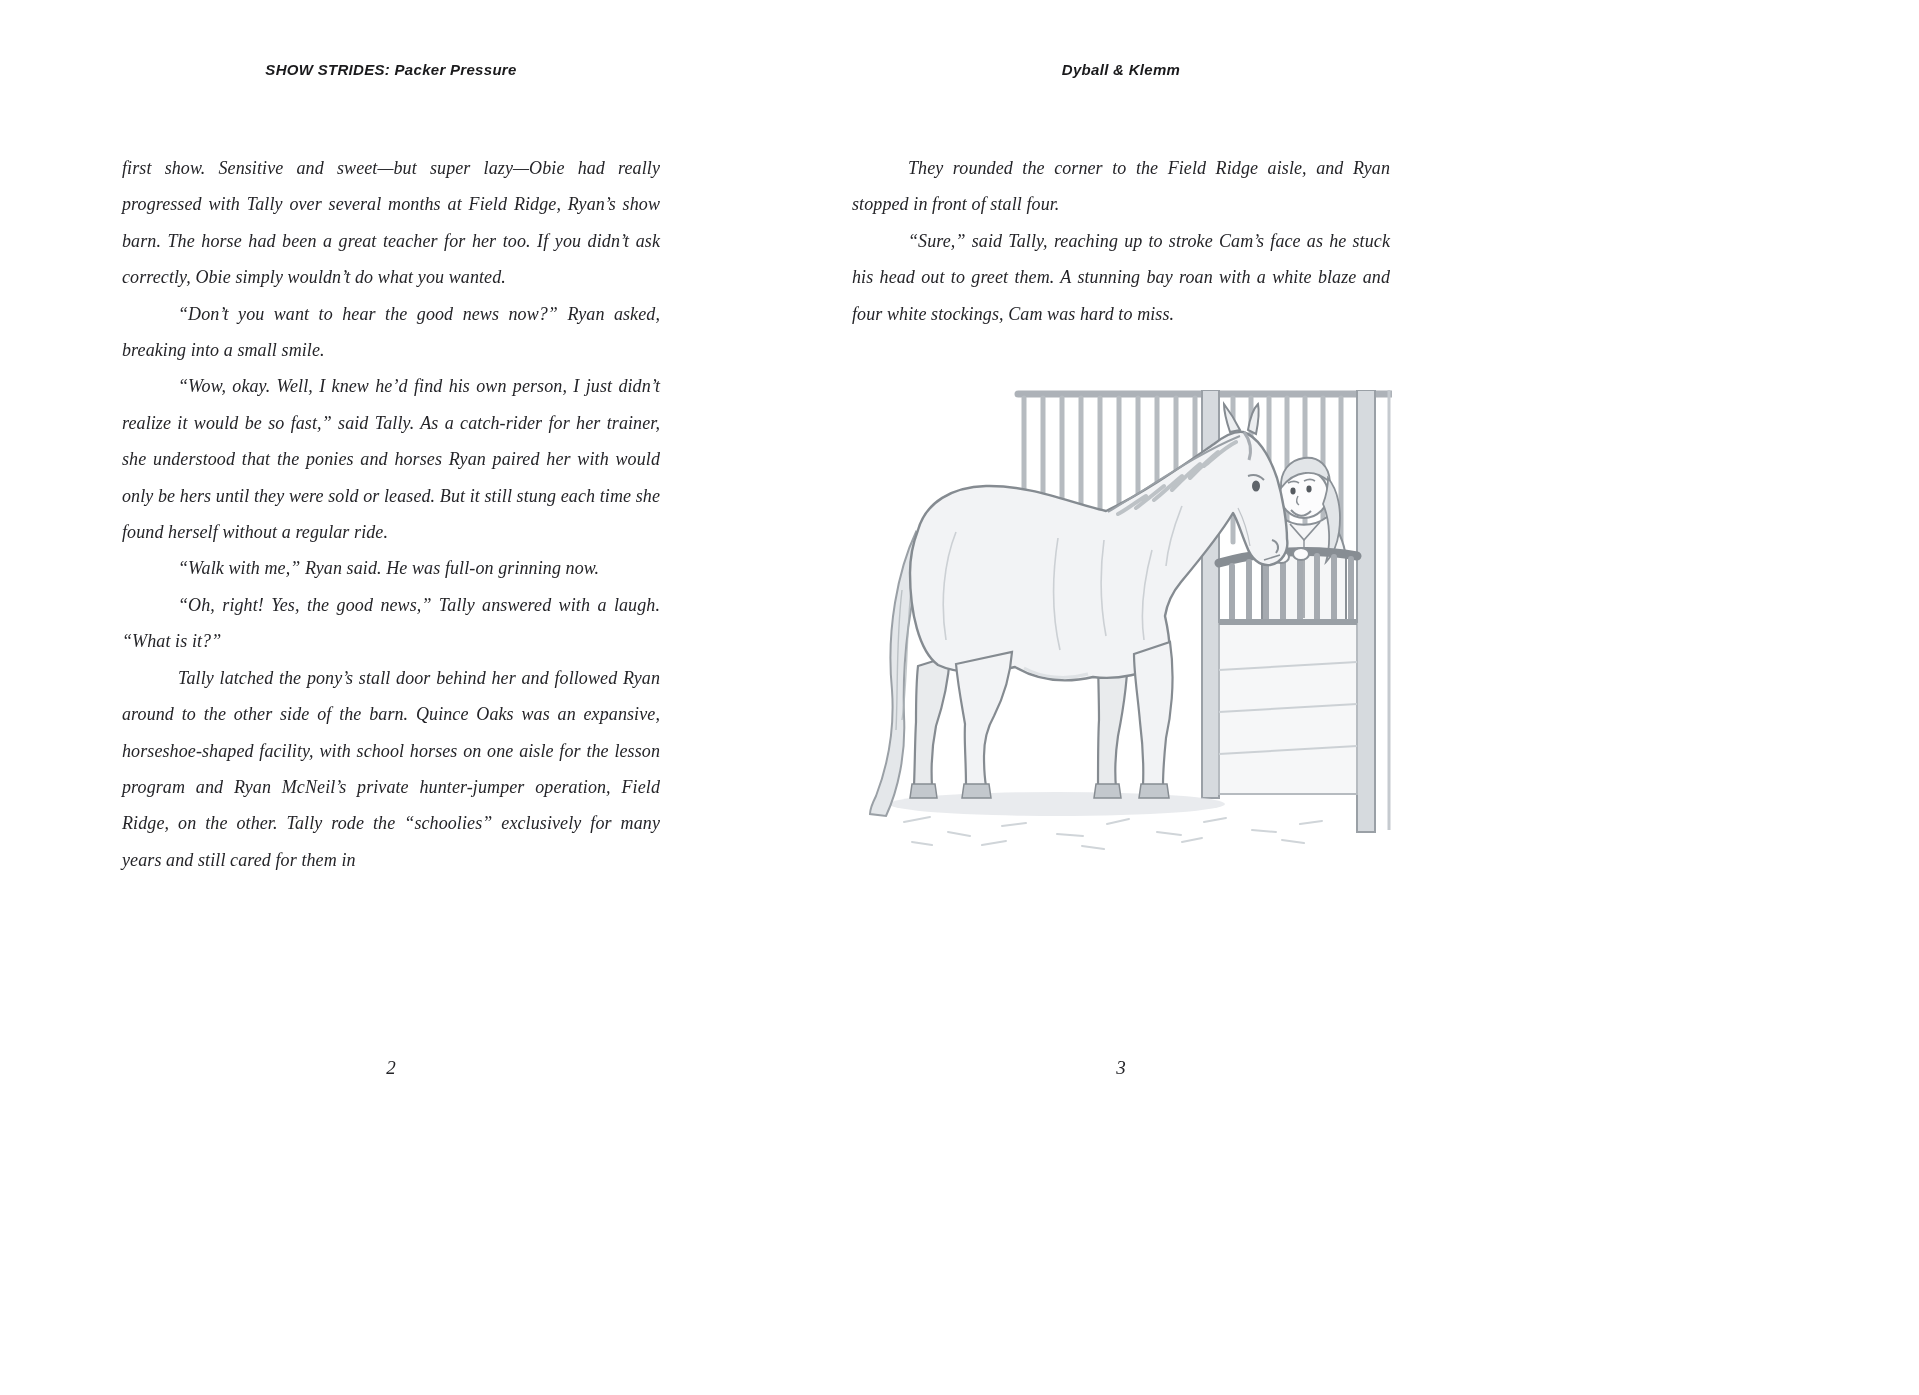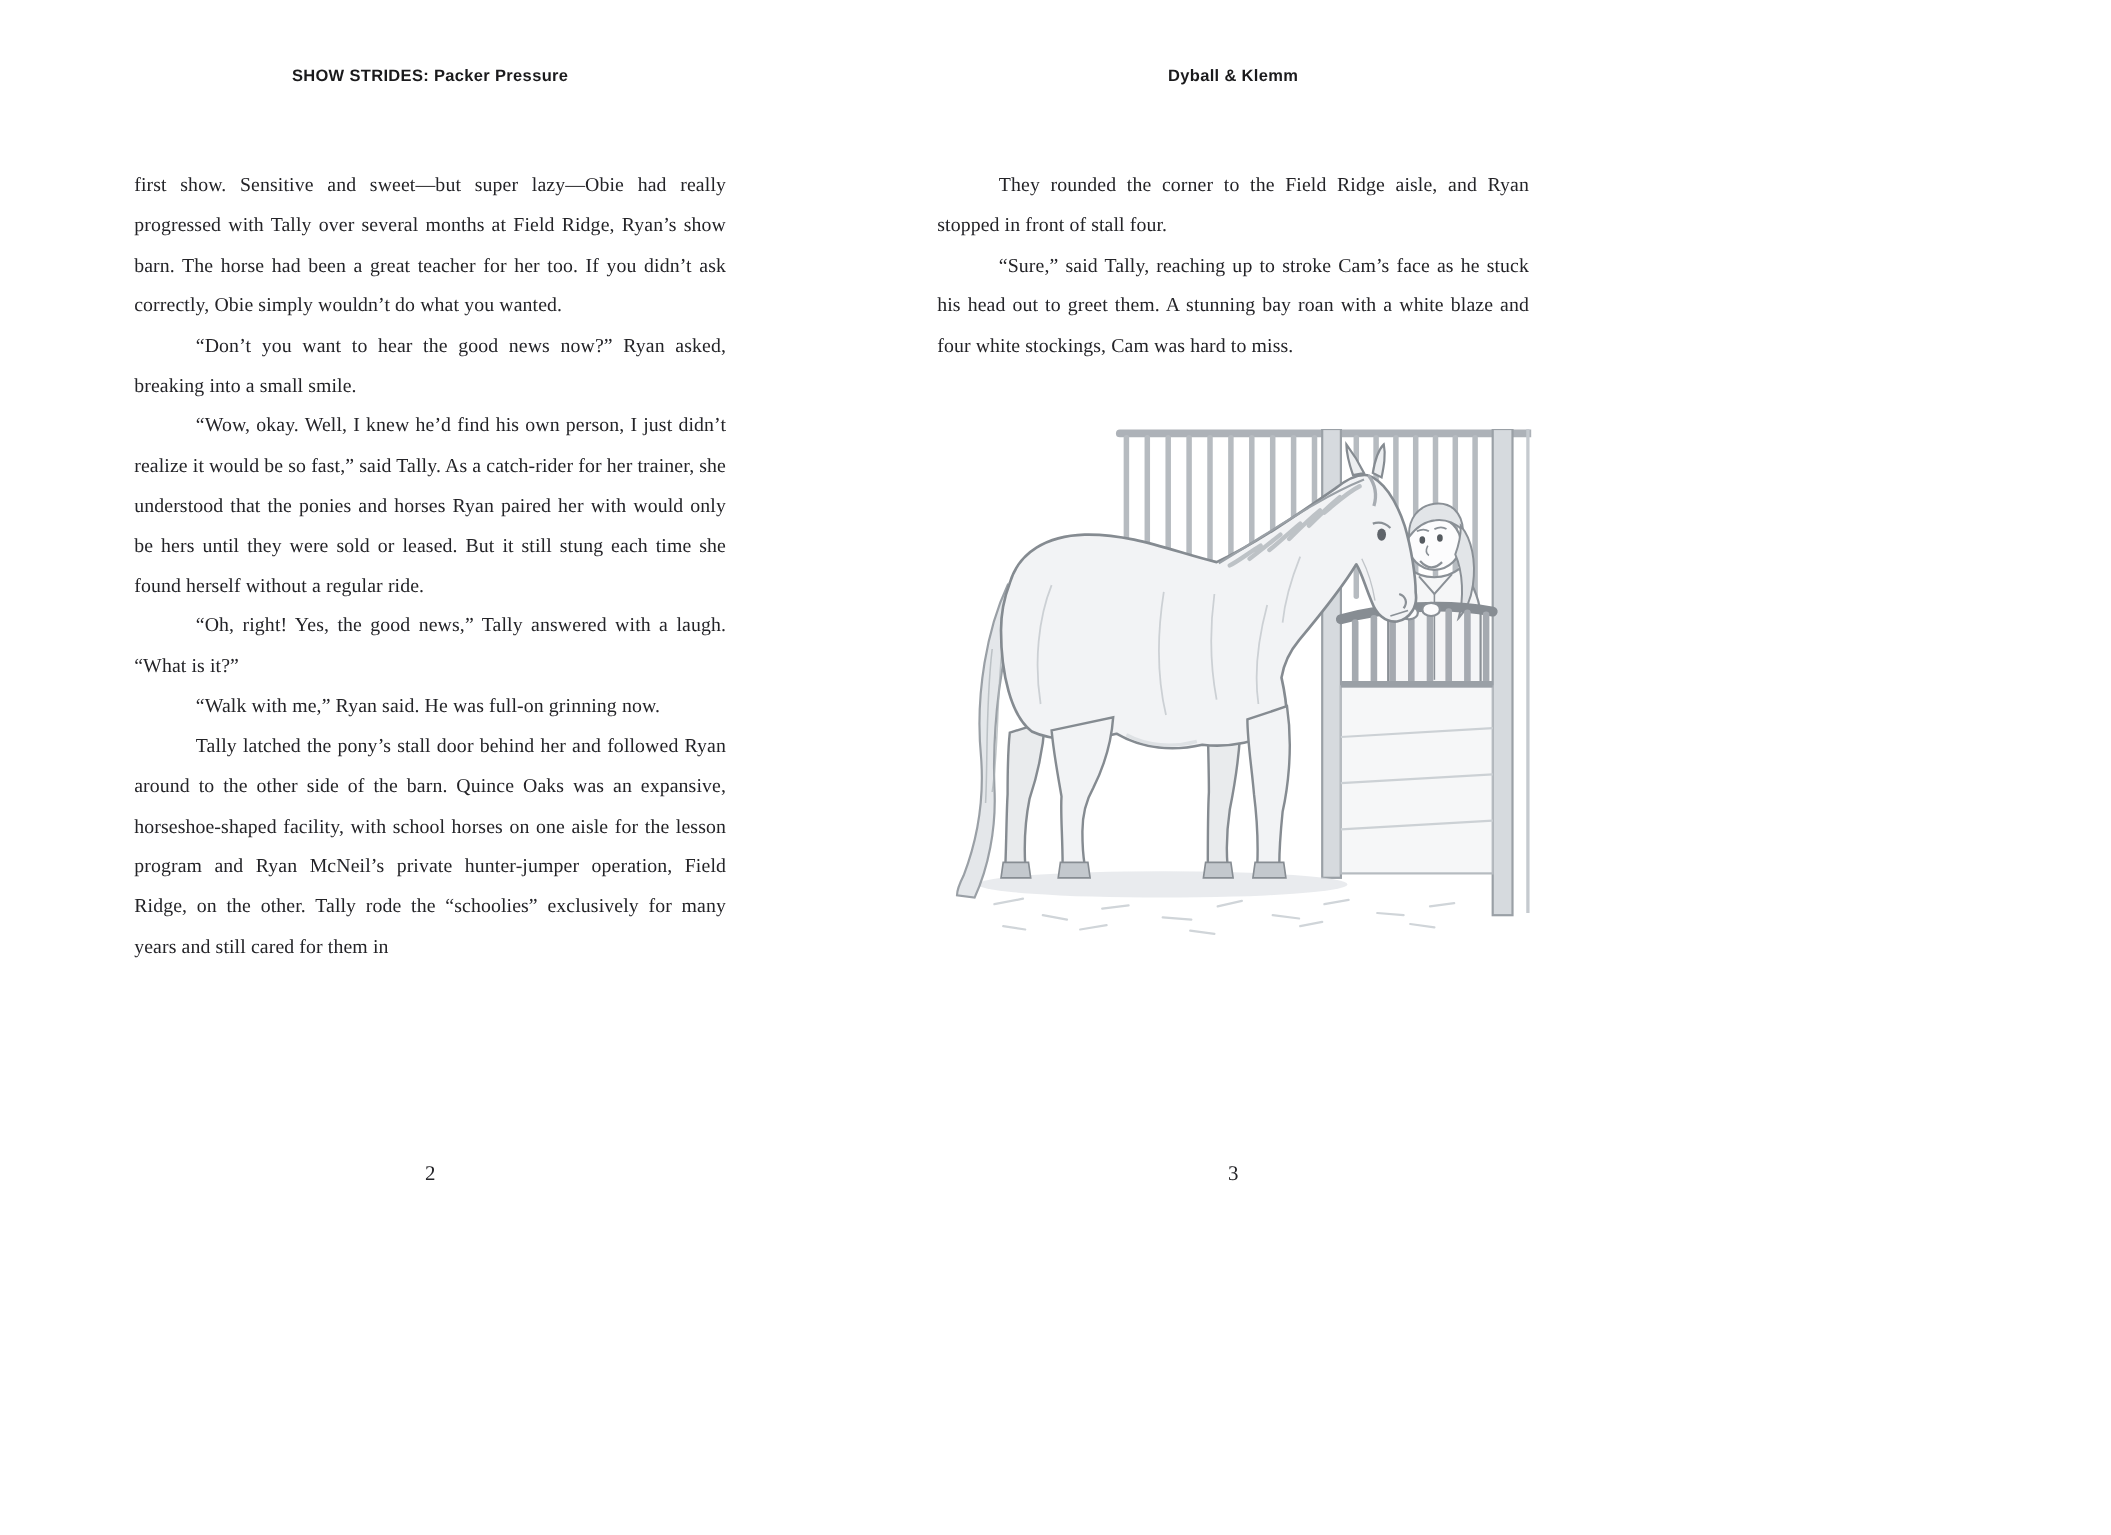--- a/index.html
+++ b/index.html
@@ -4,20 +4,21 @@
 <style>
   html, body { margin: 0; padding: 0; background: #ffffff; }
   .spread {
     position: relative;
     width: 1919px;
     height: 1302px;
     background: #ffffff;
     font-family: "Liberation Serif", serif;
     color: #242428;
     overflow: hidden;
+    font-style: italic;
   }
   .page { position: absolute; top: 0; height: 100%; width: 538px; }
   .page-left  { left: 122px; }
   .page-right { left: 852px; }
   .running-header {
     position: absolute;
     top: 61px; left: 0; right: 0;
     text-align: center;
     font-family: "Liberation Sans", sans-serif;
     font-weight: bold;
@@ -52,22 +53,22 @@
 <body>
 
 <div class="spread">
 
   <section class="page page-left">
     <header class="running-header">SHOW STRIDES: Packer Pressure</header>
     <div class="page-body">
       <p class="cont">first show. Sensitive and sweet—but super lazy—Obie had really progressed with Tally over several months at Field Ridge, Ryan’s show barn. The horse had been a great teacher for her too. If you didn’t ask correctly, Obie simply wouldn’t do what you wanted.</p>
       <p>“Don’t you want to hear the good news now?” Ryan asked, breaking into a small smile.</p>
       <p>“Wow, okay. Well, I knew he’d find his own person, I just didn’t realize it would be so fast,” said Tally. As a catch-rider for her trainer, she understood that the ponies and horses Ryan paired her with would only be hers until they were sold or leased. But it still stung each time she found herself without a regular ride.</p>
+      <p>“Walk with me,” Ryan said. He was full-on grinning now.</p>
       <p>“Oh, right! Yes, the good news,” Tally answered with a laugh. “What is it?”</p>
-      <p>“Walk with me,” Ryan said. He was full-on grinning now.</p>
       <p>Tally latched the pony’s stall door behind her and followed Ryan around to the other side of the barn. Quince Oaks was an expansive, horseshoe-shaped facility, with school horses on one aisle for the lesson program and Ryan McNeil’s private hunter-jumper operation, Field Ridge, on the other. Tally rode the “schoolies” exclusively for many years and still cared for them in</p>
     </div>
     <footer class="page-number">2</footer>
   </section>
 
   <section class="page page-right">
     <header class="running-header">Dyball &amp; Klemm</header>
     <div class="page-body">
       <p>They rounded the corner to the Field Ridge aisle, and Ryan stopped in front of stall four.</p>
       <p>“Sure,” said Tally, reaching up to stroke Cam’s face as he stuck his head out to greet them. A stunning bay roan with a white blaze and four white stockings, Cam was hard to miss.</p>

